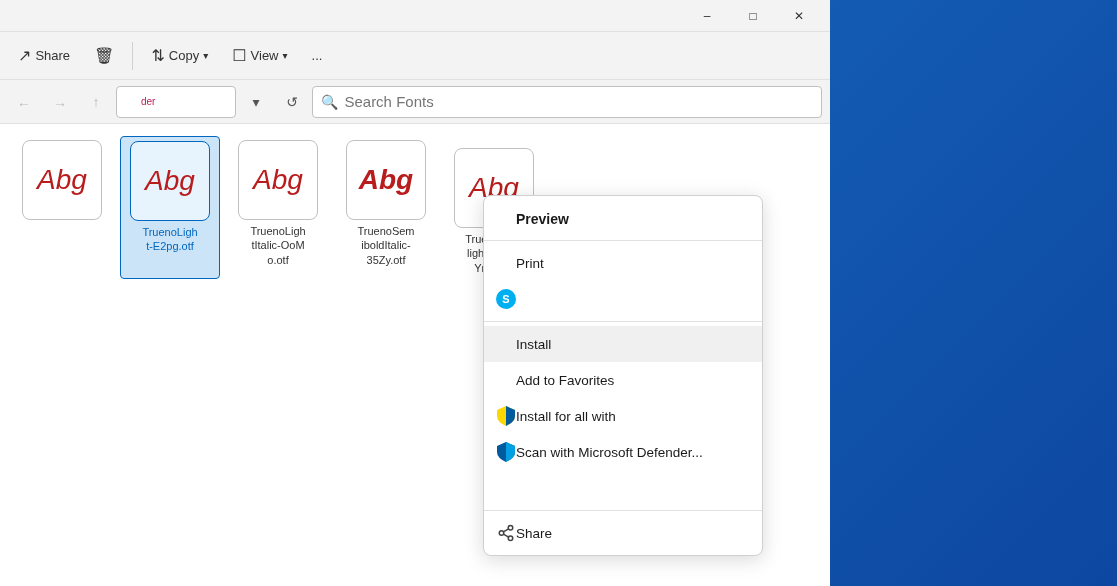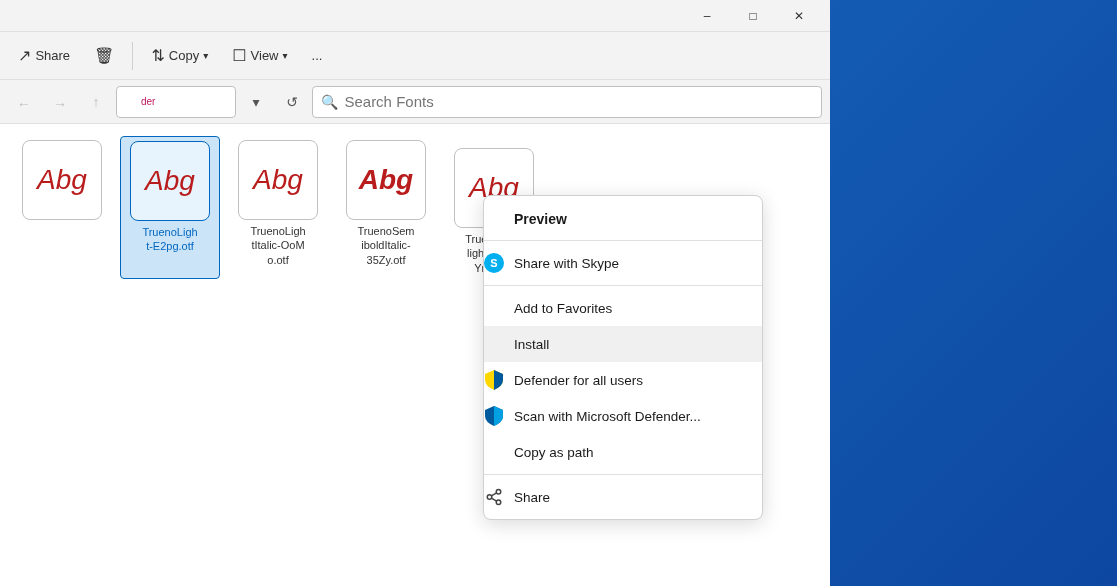--- a/index.html
+++ b/index.html
@@ -231,25 +231,24 @@
       border: 1px solid #d0d0d0;
       border-radius: 8px;
       box-shadow: 0 4px 20px rgba(0,0,0,0.15);
       z-index: 100;
       padding: 4px 0;
     }
 
     .menu-item {
       display: flex;
       align-items: center;
-      padding: 6px 0;
+      padding: 6px 12px;
       cursor: pointer;
       font-size: 13.5px;
       color: #1a1a1a;
-      gap: 10px;
       min-height: 36px;
     }
 
     .menu-item.highlighted {
       background: #f0f0f0;
     }
 
     .menu-item.header {
       font-weight: 700;
       font-size: 14px;
@@ -378,64 +377,66 @@
 
 <div class="context-menu">
 
   <div class="menu-item header">
     <span class="menu-icon"></span>
     <span class="menu-item-label">Preview</span>
   </div>
 
   <div class="menu-separator"></div>
 
+  <div class="menu-item">
+    <span class="menu-icon"></span>
+    <span class="menu-item-label">Print</span>
+  </div>
 
   <div class="menu-item">
     <span class="menu-icon">
       <div class="skype-icon">S</div>
     </span>
-    <span class="menu-item-label">Share with Skype</span>
   </div>
 
   <div class="menu-separator"></div>
-
-  <div class="menu-item">
-    <span class="menu-icon"></span>
-    <span class="menu-item-label">Add to Favorites</span>
-  </div>
 
   <div class="menu-item highlighted">
     <span class="menu-icon"></span>
     <span class="menu-item-label">Install</span>
+  </div>
+
+  <div class="menu-item">
+    <span class="menu-icon"></span>
+    <span class="menu-item-label">Add to Favorites</span>
   </div>
 
   <div class="menu-item">
     <span class="menu-icon">
       <svg width="18" height="20" viewBox="0 0 18 20">
         <path d="M9 0 L18 4 L18 10 Q18 16 9 20 Q0 16 0 10 L0 4 Z" fill="#ffd700"></path>
         <path d="M9 0 L18 4 L18 10 Q18 16 9 20 L9 0Z" fill="#005a9e"></path>
       </svg>
     </span>
-    <span class="menu-item-label">Defender for all users</span>
+    <span class="menu-item-label">Install for all with</span>
   </div>
 
   <div class="menu-item">
     <span class="menu-icon">
       <svg width="18" height="20" viewBox="0 0 18 20">
         <path d="M9 0 L18 4 L18 10 Q18 16 9 20 Q0 16 0 10 L0 4 Z" fill="#005a9e"></path>
         <path d="M9 0 L18 4 L18 10 Q18 16 9 20 L9 0Z" fill="#00a0e3"></path>
       </svg>
     </span>
     <span class="menu-item-label">Scan with Microsoft Defender...</span>
   </div>
 
 
   <div class="menu-item">
     <span class="menu-icon"></span>
-    <span class="menu-item-label">Copy as path</span>
   </div>
 
   <div class="menu-separator"></div>
 
   <div class="menu-item">
     <span class="menu-icon">
       <svg width="18" height="18" viewBox="0 0 24 24" fill="none" stroke="#444" stroke-width="2">
         <circle cx="18" cy="5" r="3"></circle>
         <circle cx="6" cy="12" r="3"></circle>
         <circle cx="18" cy="19" r="3"></circle>

